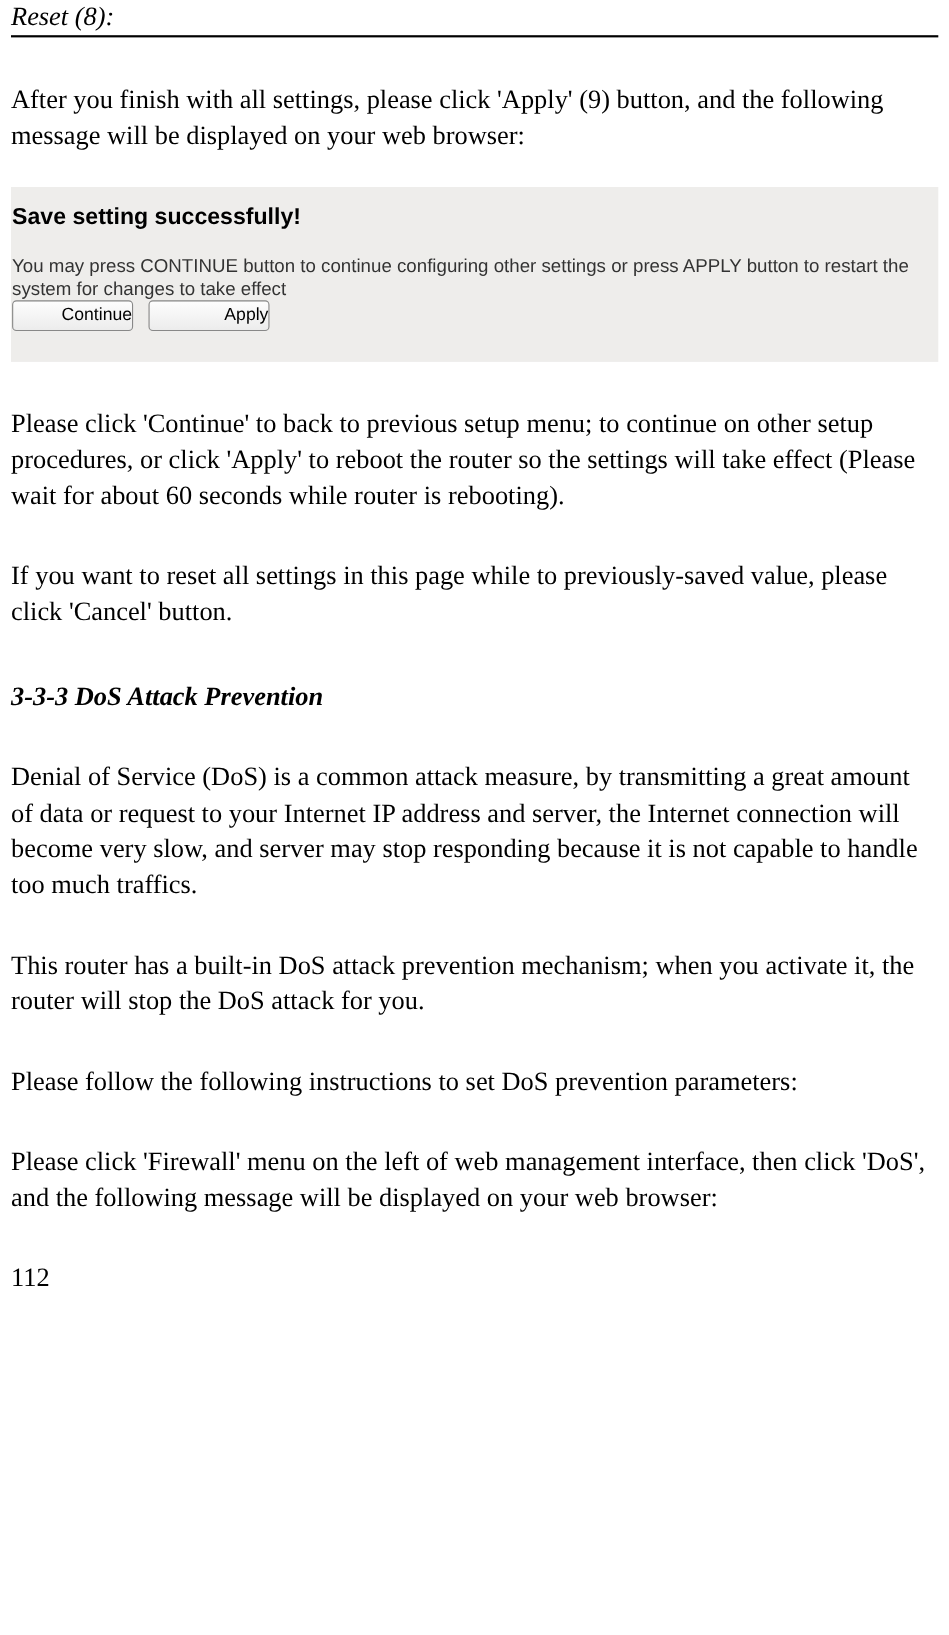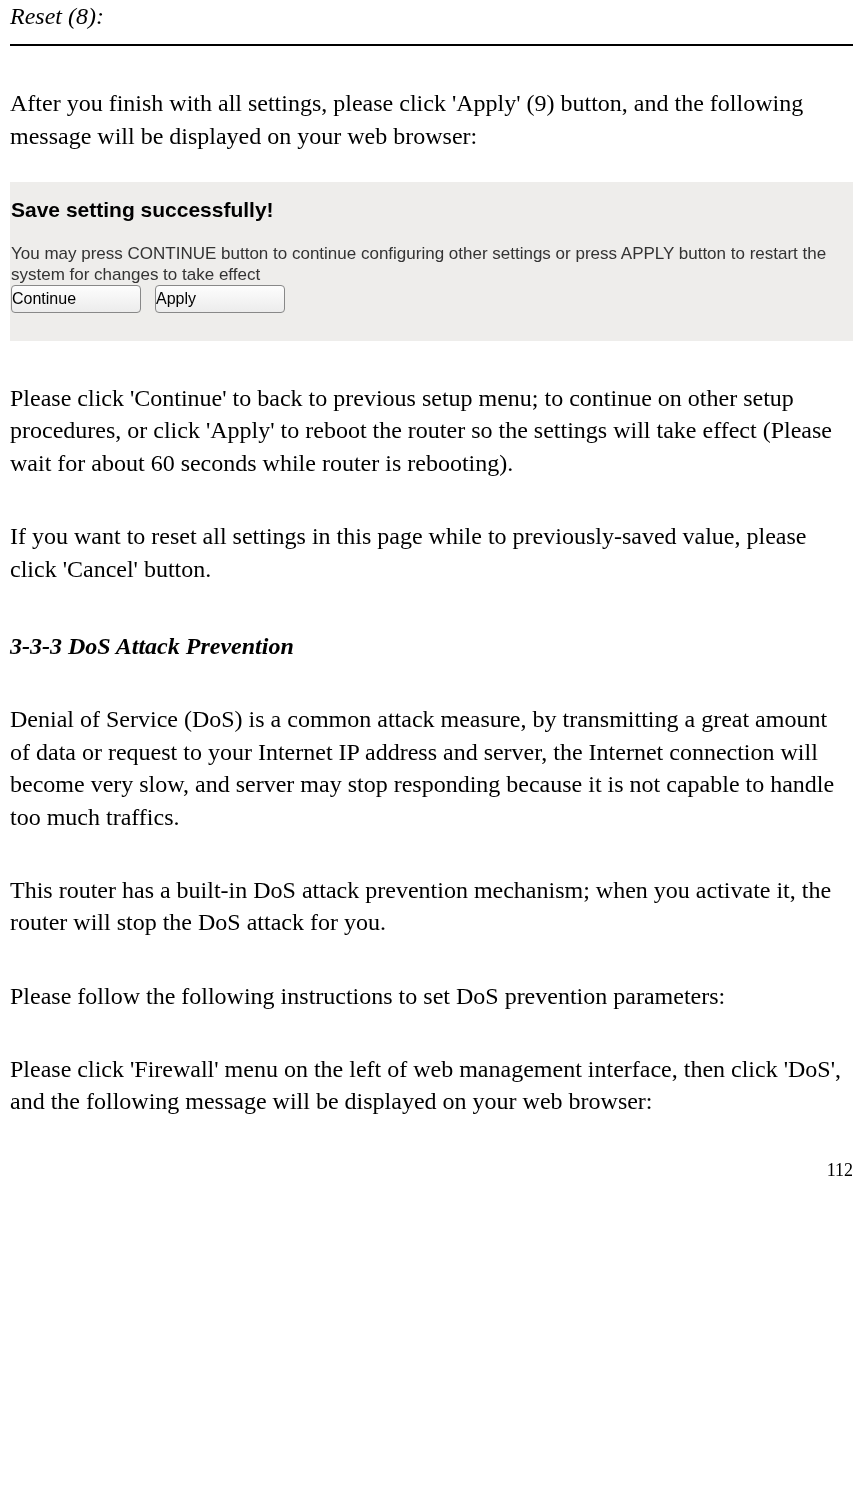--- a/index.html
+++ b/index.html
@@ -13,21 +13,21 @@
       line-height: 1.35;
       color: #000;
       background: #fff;
       width: 863px;
       padding: 0 10px;
     }
     .header-row {
       display: flex;
       font-style: italic;
       border-bottom: 2.5px solid #000;
-      padding-bottom: 12px;
+      padding-bottom: 0;
       margin-bottom: 30px;
     }
     .header-label {
       width: 230px;
       flex-shrink: 0;
     }
     .header-desc {
       flex: 1;
     }
     .para {
@@ -55,35 +55,35 @@
       display: flex;
       gap: 14px;
     }
     .ss-button {
       background: linear-gradient(#fdfdfd, #ececec);
       border: 1px solid #888;
       border-radius: 4px;
       font-family: Arial, sans-serif;
       font-size: 16px;
       color: #000;
-      width: 130px;
+      width: 110px;
       height: 28px;
-      text-align: left;
+      text-align: right;
       line-height: 26px;
       cursor: pointer;
     }
     .section-heading {
       font-weight: bold;
       font-style: italic;
       margin-top: 45px;
       margin-bottom: 30px;
     }
     .page-number {
-      text-align: right;
-      font-size: 18px;
+      text-align: left;
+      font-size: 24px;
       margin-top: 40px;
     }
   </style>
 </head>
 <body>
 
 <div class="header-row">
   <div class="header-label">Reset (8):</div>
 </div>
 

